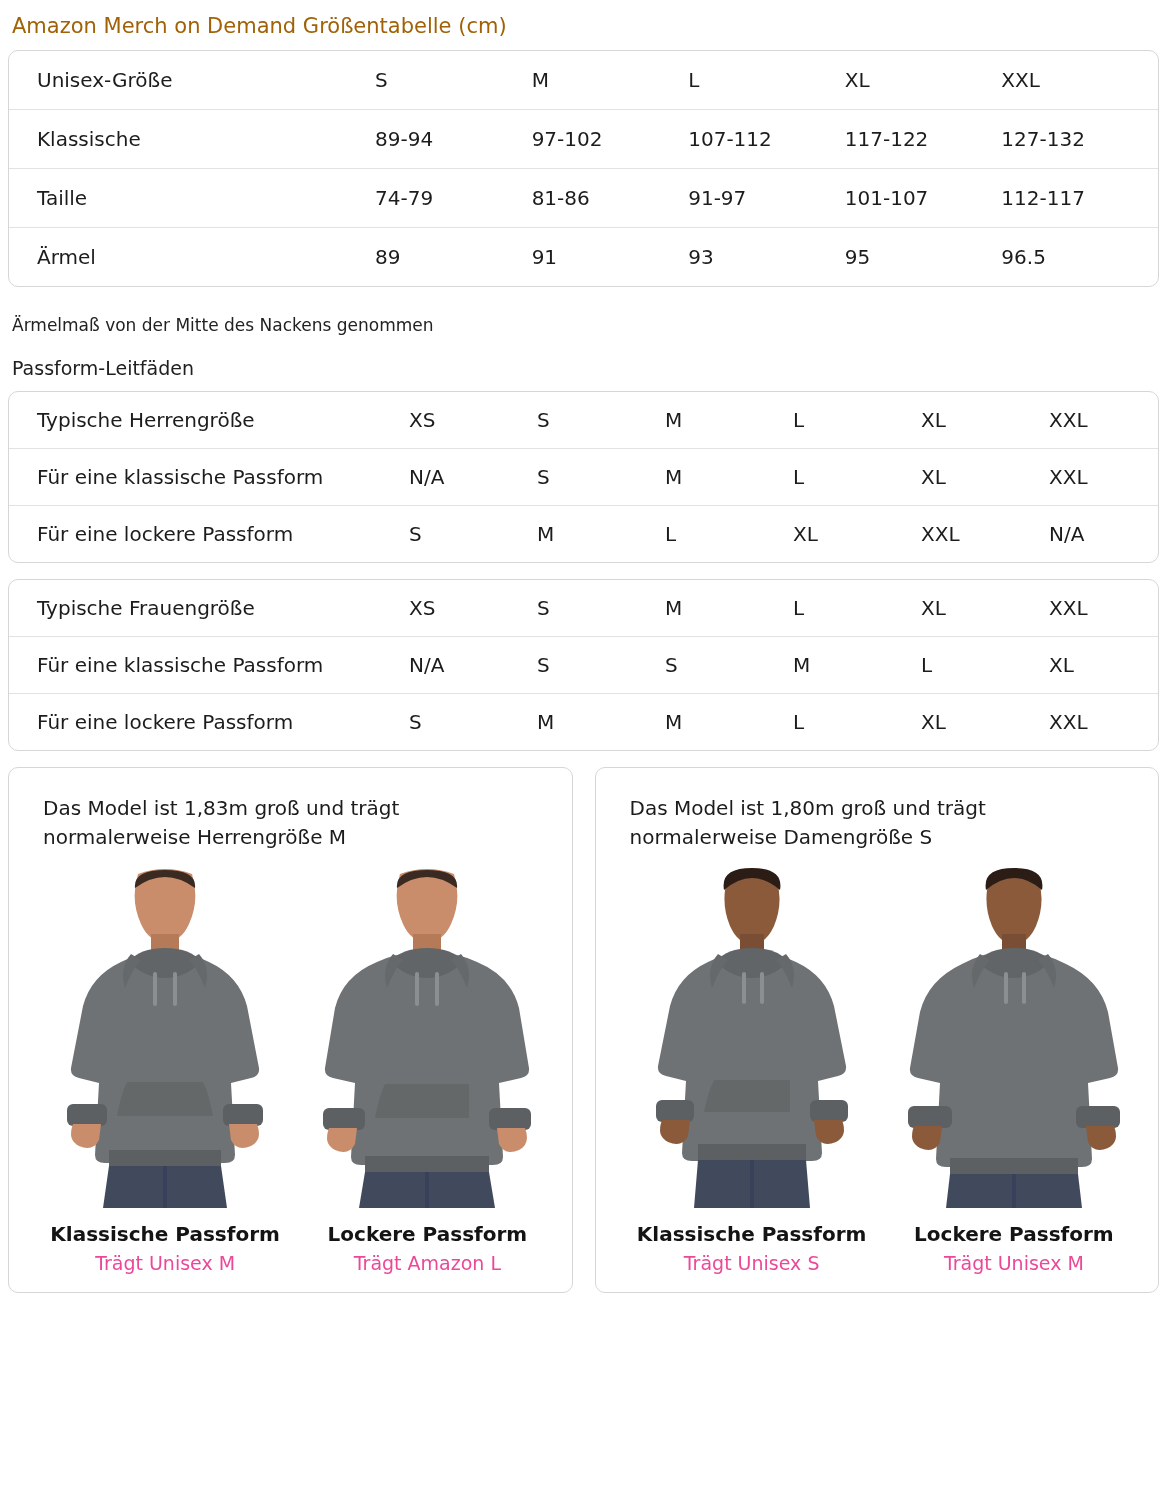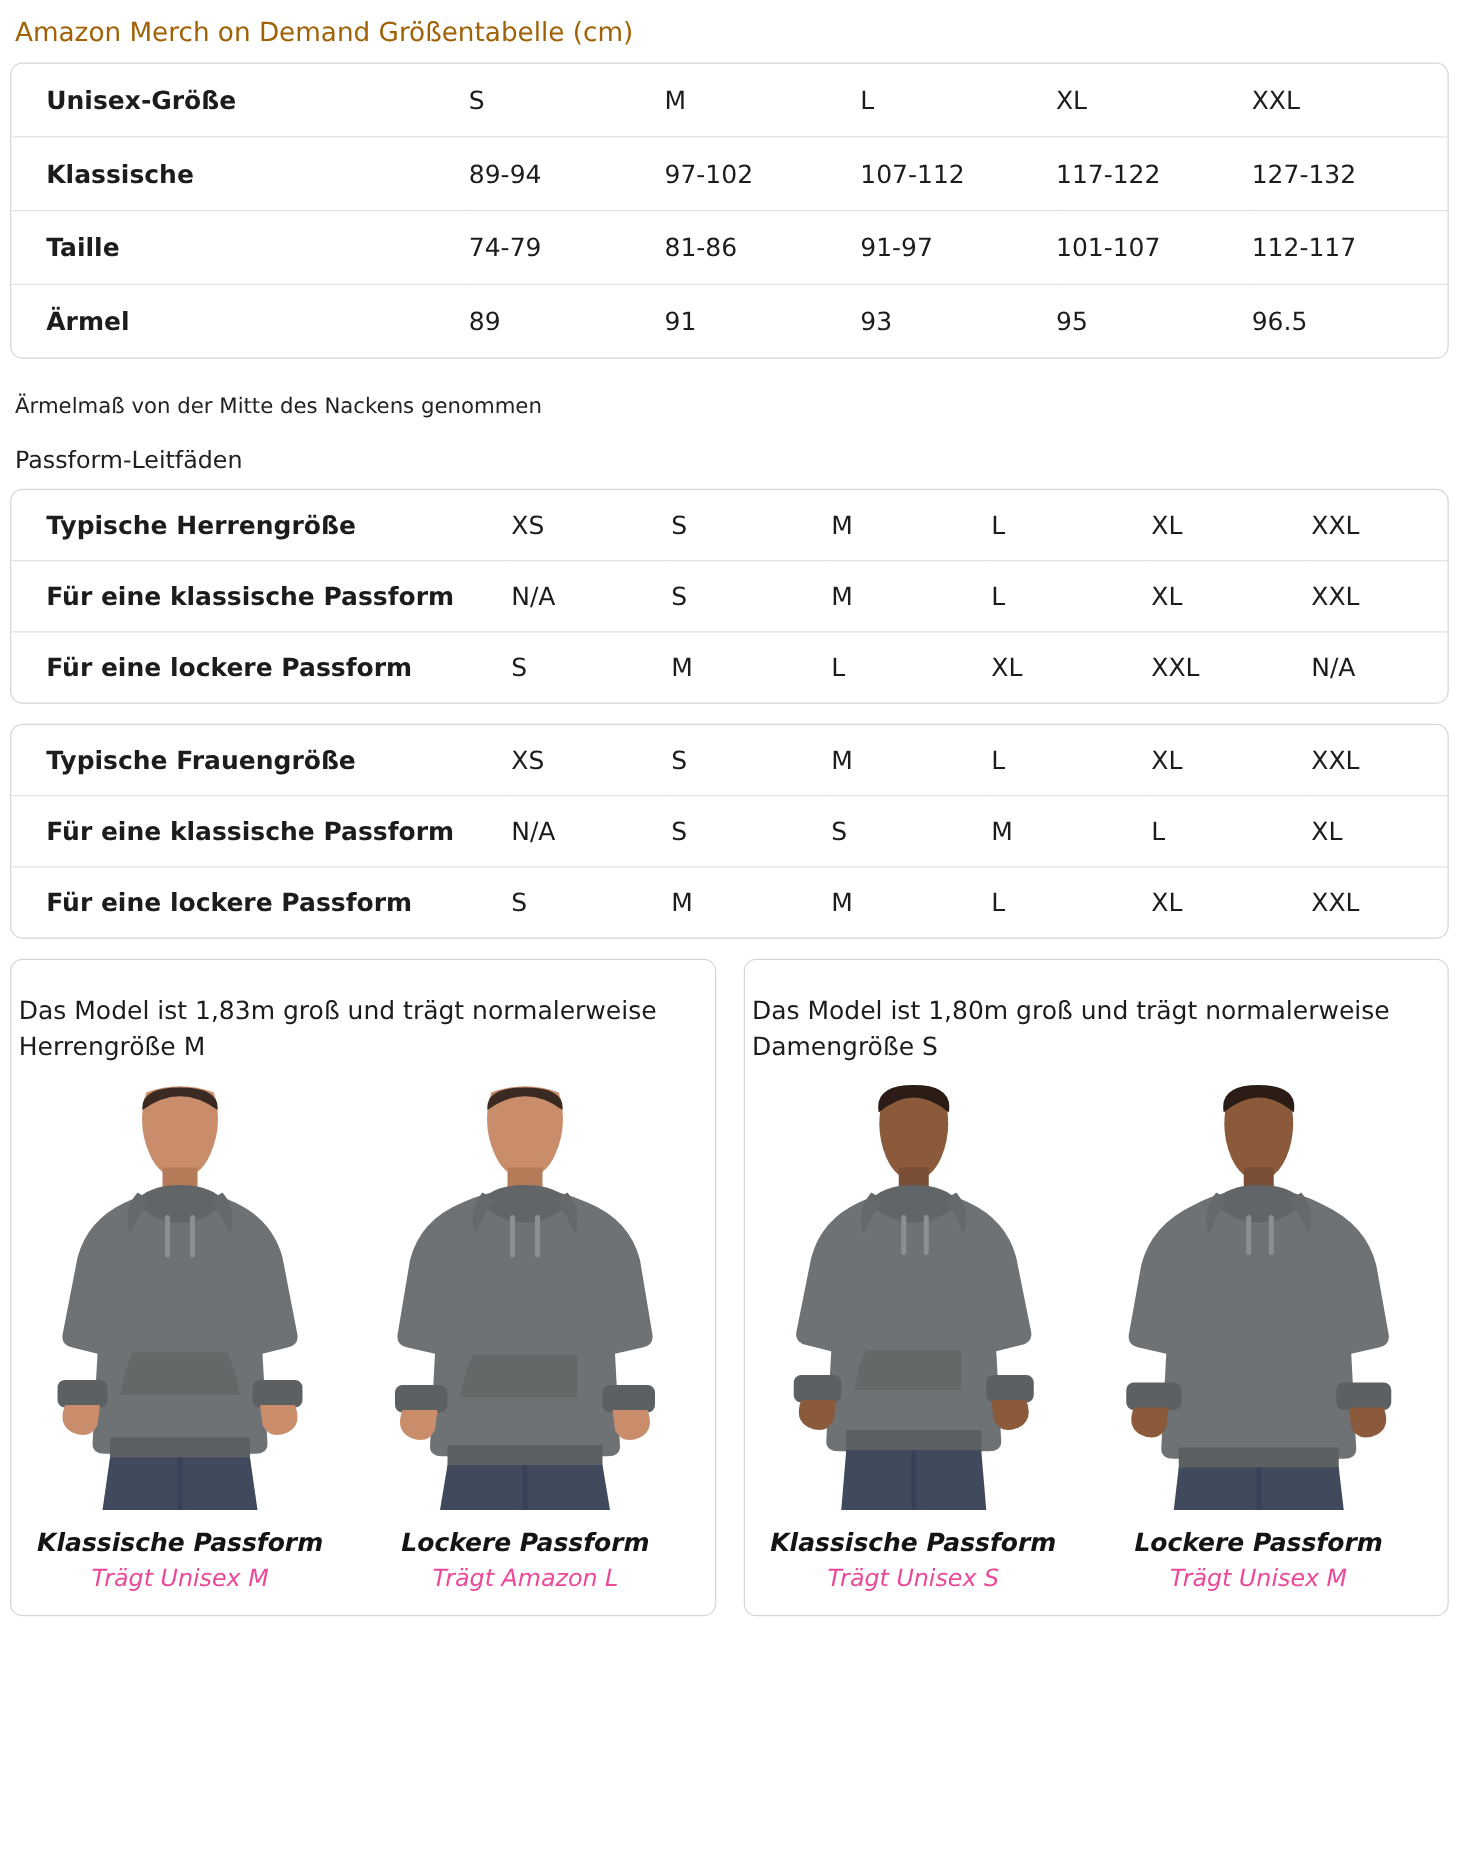--- a/index.html
+++ b/index.html
@@ -36,21 +36,21 @@
   table tr + tr td {
     border-top: 1px solid #e2e2e2;
   }
   td {
     padding: 17px 8px 17px 0;
     font-size: 20px;
     color: #1c1c1c;
     vertical-align: middle;
   }
   td.rowlabel {
-    font-weight: bold;
+    font-weight: normal;
     padding-left: 28px;
     font-size: 20px;
   }
   
   .size-table col.c0 { width: 360px; }
   .size-table col.cv { width: 154px; }
   
   .fit-table col.c0 { width: 400px; }
   .fit-table col.cv { width: 128px; }
   .fit-table td { padding-top: 16px; padding-bottom: 16px; }
@@ -68,32 +68,31 @@
   }
   .models-row {
     display: flex;
     gap: 22px;
     margin-top: 6px;
   }
   .model-card {
     flex: 1 1 0;
     border: 1px solid #d6d6d6;
     border-radius: 10px;
-    padding: 26px 22px 18px 6px;
+    padding: 26px 22px 18px 34px;
   }
   .model-caption {
     font-size: 20px;
     line-height: 1.45;
     color: #1c1c1c;
     margin-bottom: 16px;
   }
   .figures {
     display: flex;
     gap: 18px;
-    font-style: italic;
   }
   .figure {
     flex: 1 1 0;
     text-align: center;
   }
   .figure svg {
     display: block;
     margin: 0 auto;
   }
   .fit-name {

